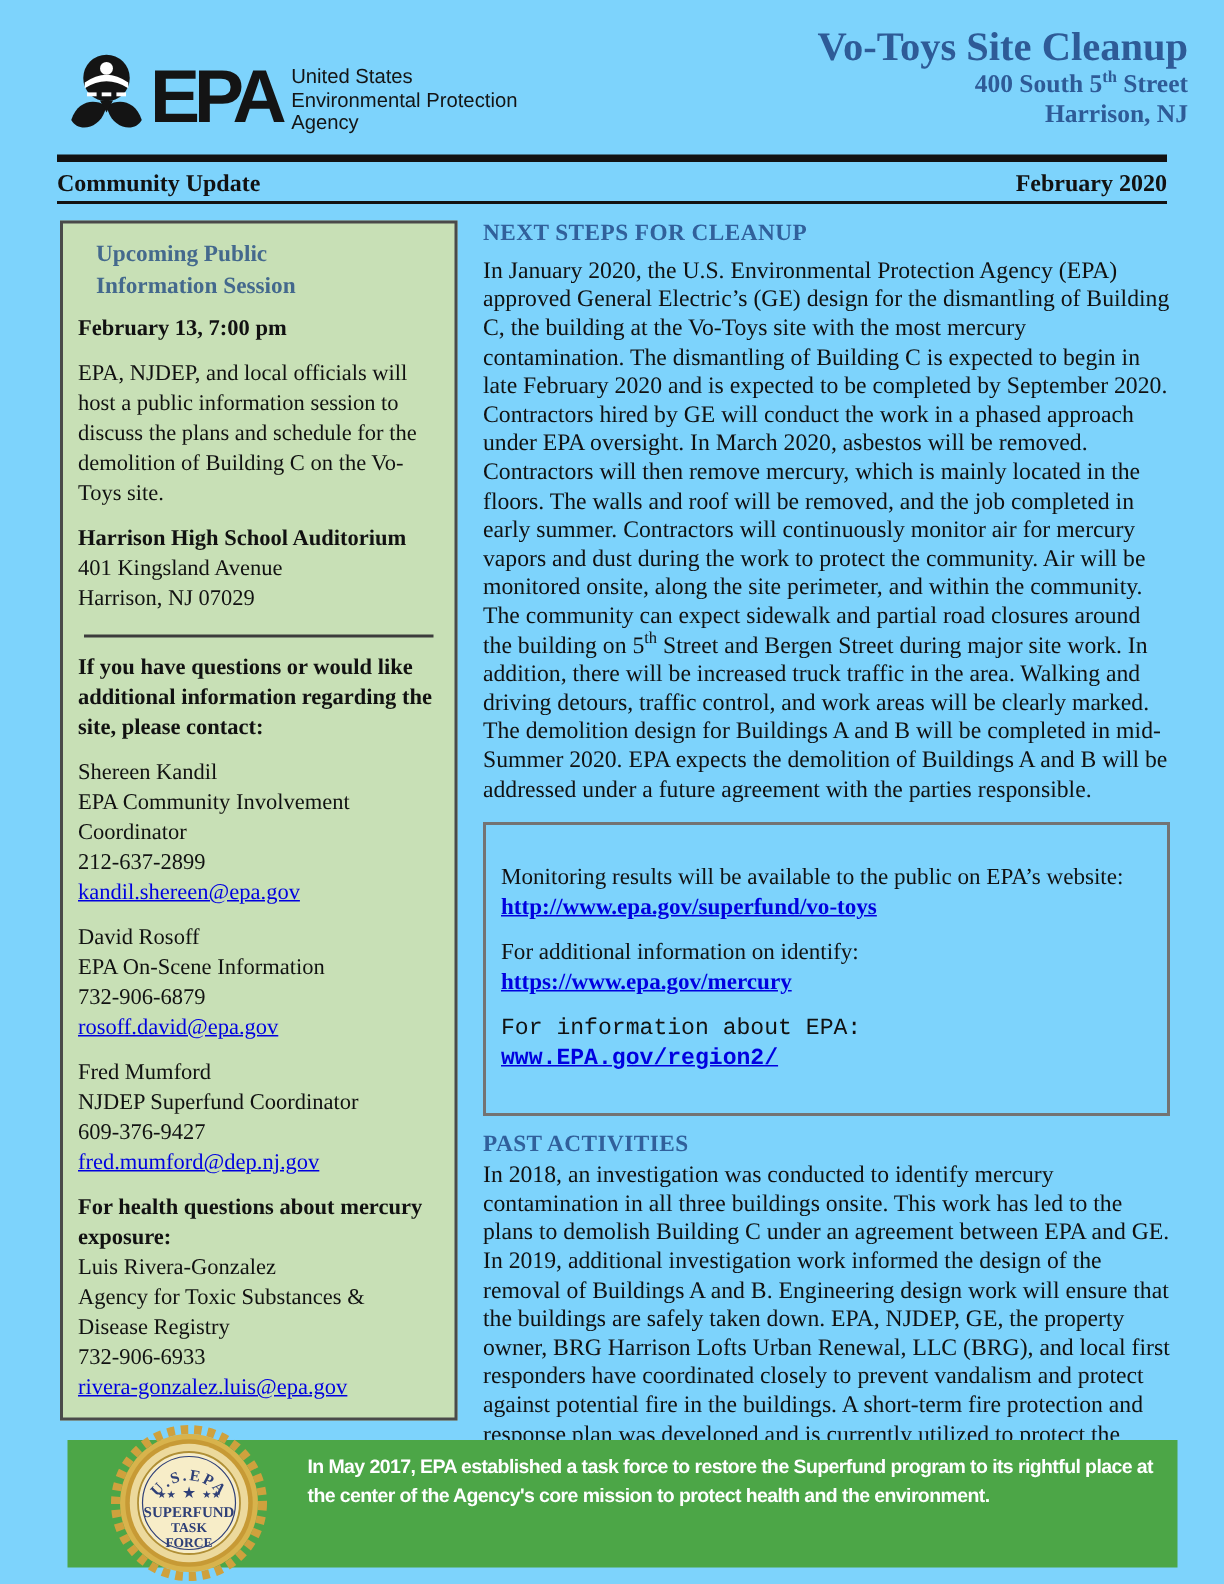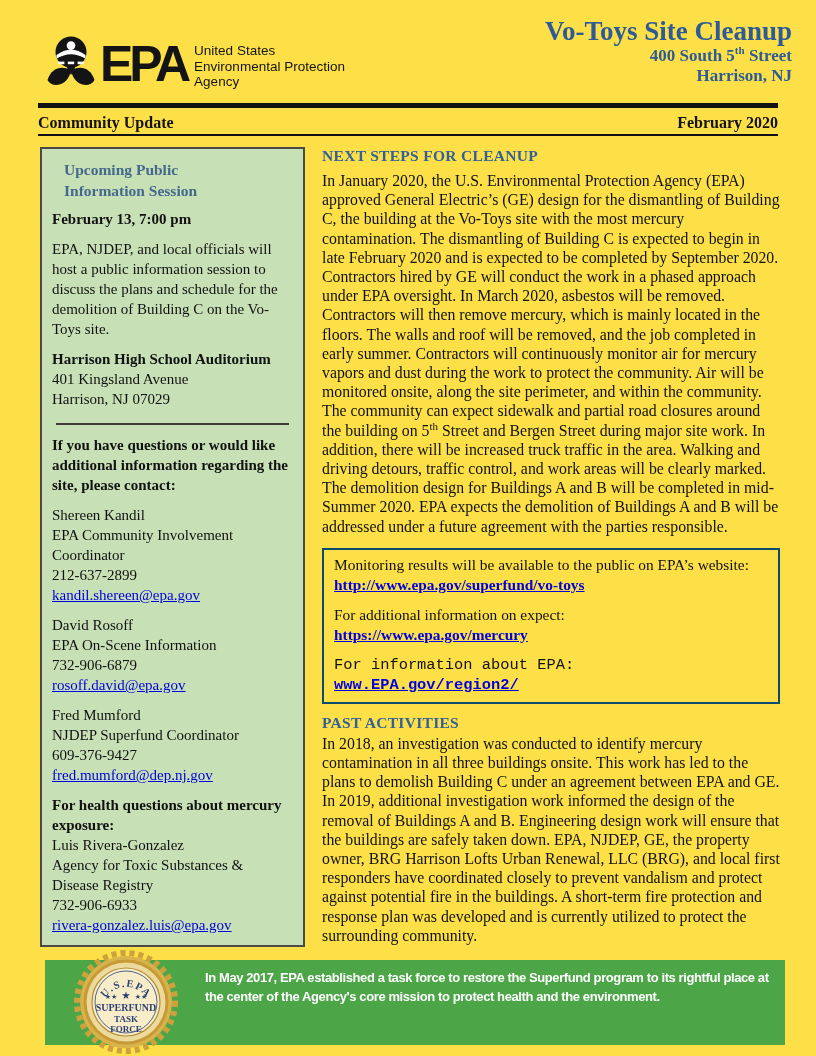--- a/index.html
+++ b/index.html
@@ -1,18 +1,18 @@
 <!DOCTYPE html>
 <html><head>
 <meta charset="utf-8">
 <style>
   html,body { margin:0; padding:0; background:#e8e8e8; }
   .page {
     position:relative; width:816px; height:1056px; margin:0 auto;
-    background:#fde047; overflow:hidden;
+    background:#7dd3fc; overflow:hidden;
     font-family:"Liberation Serif", serif; color:#111;
   }
 
   
   .logo-wrap { position:absolute; left:44px; top:36px; display:flex; align-items:flex-start; }
   .epa-flower { display:block; }
   .epa-word {
     font-family:"Liberation Sans", sans-serif; font-weight:bold;
     font-size:50px; line-height:56px; letter-spacing:-4px; color:#141414; margin-left:2px;
   }
@@ -50,21 +50,21 @@
   a.email-link { color:#0000e0; text-decoration:underline; }
 
   
   .main { position:absolute; left:322px; top:147px; width:458px; }
   .section-heading {
     color:#31609b; font-weight:bold; font-size:15.5px; line-height:18px;
     letter-spacing:0.3px; margin:0 0 6px 0;
   }
   .body-text { font-size:15.8px; line-height:19.2px; }
   .info-box {
-    border:2px solid #0c4a6e; margin-top:12px; padding:5px 10px;
+    border:2px solid #737373; margin-top:12px; padding:25px 10px;
     font-size:15.4px; line-height:20px;
   }
   .info-entry { margin-bottom:10px; }
   .info-entry:last-child { margin-bottom:2px;font-family:Liberation Mono, monospace; }
   a.weblink { color:#0000e0; font-weight:bold; text-decoration:underline; }
   .past-section { margin-top:10px; }
   .past-section .section-heading { margin-bottom:2px; }
 
   
   .footer-bar { position:absolute; left:45px; top:960px; width:740px; height:85px; background:#4ca647; }
@@ -163,21 +163,21 @@
   <div class="main">
     <div class="section-heading">NEXT STEPS FOR CLEANUP</div>
     <div class="body-text"><span>In January 2020, the U.S. Environmental Protection Agency (EPA) approved General Electric’s (GE) design for the dismantling of Building C, the building at the Vo-Toys site with the most mercury contamination. The dismantling of Building C is expected to begin in late February 2020 and is expected to be completed by September 2020. Contractors hired by GE will conduct the work in a phased approach under EPA oversight. In March 2020, asbestos will be removed. Contractors will then remove mercury, which is mainly located in the floors. The walls and roof will be removed, and the job completed in early summer. Contractors will continuously monitor air for mercury vapors and dust during the work to protect the community. Air will be monitored onsite, along the site perimeter, and within the community. The community can expect sidewalk and partial road closures around the building on 5</span><sup class="th">th</sup><span> Street and Bergen Street during major site work. In addition, there will be increased truck traffic in the area. Walking and driving detours, traffic control, and work areas will be clearly marked. The demolition design for Buildings A and B will be completed in mid-Summer 2020. EPA expects the demolition of Buildings A and B will be addressed under a future agreement with the parties responsible.</span></div>
 
     <div class="info-box">
       <div class="info-entry">
         <div>Monitoring results will be available to the public on EPA’s website:</div>
         <a href="#" class="weblink">http://www.epa.gov/superfund/vo-toys</a>
       </div>
       <div class="info-entry">
-        <div>For additional information on expect:</div>
+        <div>For additional information on identify:</div>
         <a href="#" class="weblink">https://www.epa.gov/mercury</a>
       </div>
       <div class="info-entry">
         <span>For information about EPA: </span><a href="#" class="weblink">www.EPA.gov/region2/</a>
       </div>
     </div>
 
     <div class="past-section">
       <div class="section-heading">PAST ACTIVITIES</div>
       <div class="body-text">In 2018, an investigation was conducted to identify mercury contamination in all three buildings onsite. This work has led to the plans to demolish Building C under an agreement between EPA and GE. In 2019, additional investigation work informed the design of the removal of Buildings A and B. Engineering design work will ensure that the buildings are safely taken down. EPA, NJDEP, GE, the property owner, BRG Harrison Lofts Urban Renewal, LLC (BRG), and local first responders have coordinated closely to prevent vandalism and protect against potential fire in the buildings. A short-term fire protection and response plan was developed and is currently utilized to protect the surrounding community.</div>

